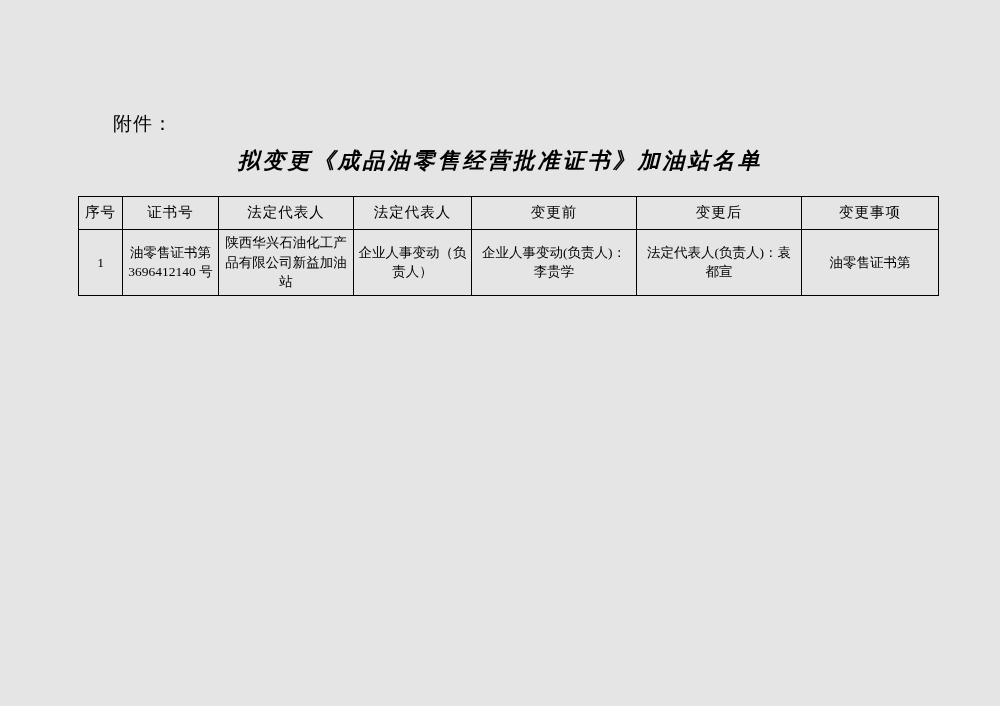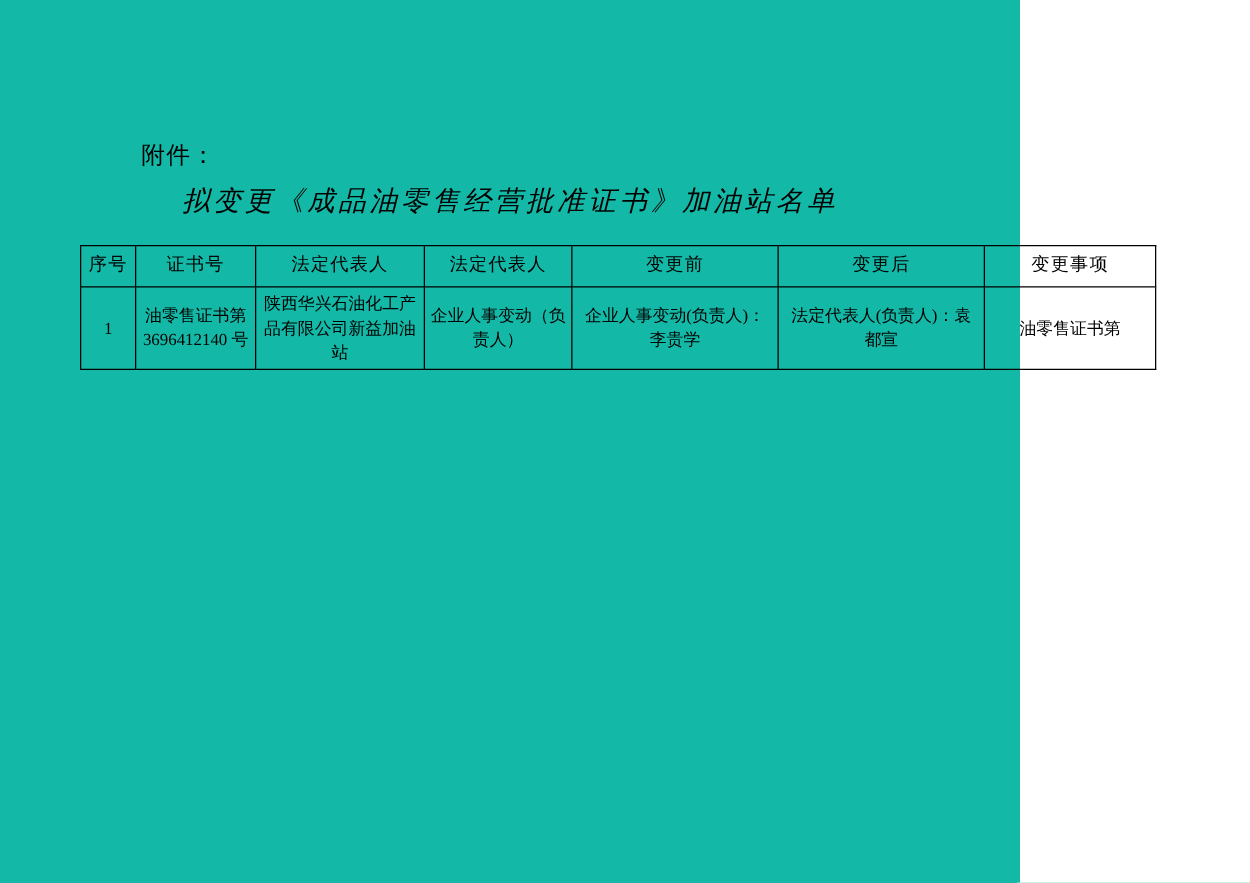--- a/index.html
+++ b/index.html
@@ -9,48 +9,48 @@
   }
   body {
     width: 1000px;
     height: 706px;
     font-family: "Liberation Serif", "DejaVu Serif", serif;
     color: #000000;
     overflow: hidden;
   }
   .page {
     position: relative;
-    width: 816px;
+    width: 1000px;
     height: 706px;
-    background: #14b8a6;
+    background: #e5e5e5;
   }
   .attachment-label {
     position: absolute;
     left: 113px;
     top: 111px;
     font-size: 19px;
     letter-spacing: 1px;
     font-family: "Liberation Serif", "DejaVu Serif", serif;
   }
   .doc-title {
     position: absolute;
     left: 0;
     right: 0;
     top: 146px;
     text-align: center;
     font-size: 22px;
     font-style: italic;
-    font-weight: normal;
+    font-weight: bold;
     letter-spacing: 3px;
     font-family: "Liberation Serif", "DejaVu Serif", serif;
     white-space: nowrap;
   }
   .table-wrap {
     position: absolute;
-    left: 64px;
+    left: 78px;
     top: 196px;
     width: 860px;
   }
   table.list {
     border-collapse: collapse;
     width: 860px;
     table-layout: fixed;
   }
   table.list th,
   table.list td {

